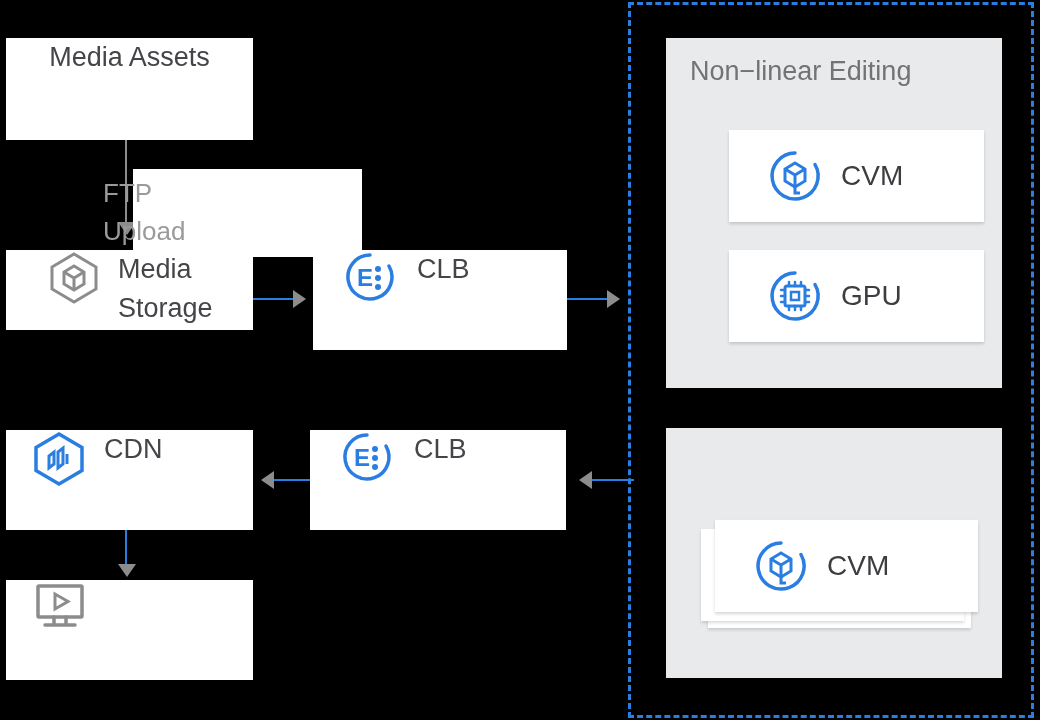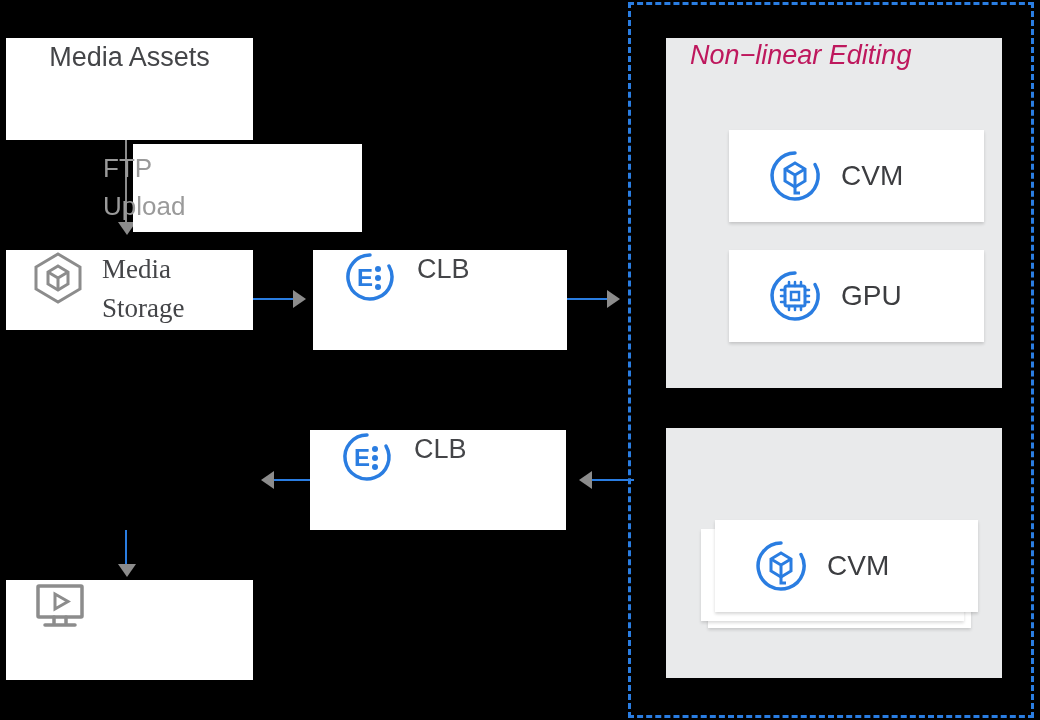--- a/index.html
+++ b/index.html
@@ -105,24 +105,23 @@
 
   
   .panel {
     position: absolute;
     background: #e9eaeb;
     box-sizing: border-box;
   }
   .panel-title {
     position: absolute;
     left: 24px;
-    top: 2px;
-    color: #be185d;
+    top: 18px;
+    color: #737373;
     font-size: 27px;
-    font-style: italic;
   }
 
   
   .svc-card {
     position: absolute;
     background: #ffffff;
     box-sizing: border-box;
     display: flex;
     align-items: center;
     box-shadow: 0 2px 3px rgba(0,0,0,0.16);
@@ -149,26 +148,26 @@
 
   <div class="box box-center" style="left:6px; top:38px; width:247px; height:102px;">
     <span class="box-label">Media Assets</span>
   </div>
 
   <div class="conn" style="left:118px; top:140px; width:20px; height:100px;">
     <div class="conn-line-v gray" style="left:7px; top:0; height:84px;"></div>
     <div class="arrow-head arrow-down" style="left:0px; top:82px;"></div>
   </div>
 
-  <div id="ftp-label" style="left:133px; top:144px; width:229px; height:88px;">
+  <div id="ftp-label" style="left:133px; top:169px; width:229px; height:88px;">
     <span class="ftp-text">FTP
 Upload</span>
   </div>
 
-  <div class="box" style="left:6px; top:250px; width:247px; height:80px; padding-left:24px;font-family:Liberation Serif, serif;">
+  <div class="box" style="left:6px; top:250px; width:247px; height:80px; padding-left:40px;">
     <span class="icon-slot">
       <svg width="56" height="56" viewBox="0 0 56 56">
         <polygon points="28,4 50,17 50,39 28,52 6,39 6,17" fill="none" stroke="#8c8c8c" stroke-width="3"></polygon>
         <polygon points="28,16 38,22 38,34 28,40 18,34 18,22" fill="none" stroke="#8c8c8c" stroke-width="3"></polygon>
         <path d="M18,22 L28,28 L38,22 M28,28 L28,40" fill="none" stroke="#8c8c8c" stroke-width="3"></path>
       </svg>
     </span>
     <span class="box-label" style="margin-left:16px;">Media
 Storage</span>
   </div>
@@ -189,20 +188,31 @@
       </svg>
     </span>
     <span class="box-label" style="margin-left:20px;">CLB</span>
   </div>
 
   <div class="conn" style="left:567px; top:289px; width:64px; height:20px;">
     <div class="conn-line-h" style="left:0; top:9px; width:42px;"></div>
     <div class="arrow-head arrow-right" style="left:40px; top:1px;"></div>
   </div>
 
+  <div class="box" style="left:6px; top:430px; width:247px; height:100px; padding-left:24px;">
+    <span class="icon-slot">
+      <svg width="58" height="58" viewBox="0 0 58 58">
+        <polygon points="29,4 52,17.5 52,40.5 29,54 6,40.5 6,17.5" fill="none" stroke="#2a7de1" stroke-width="3.5"></polygon>
+        <path d="M19,38 L19,26 L24,22 L24,34 Z" fill="none" stroke="#2a7de1" stroke-width="3"></path>
+        <path d="M28,38 L28,22 L33,18 L33,34 Z" fill="none" stroke="#2a7de1" stroke-width="3"></path>
+        <path d="M37,34 L37,24" fill="none" stroke="#2a7de1" stroke-width="3"></path>
+      </svg>
+    </span>
+    <span class="box-label" style="margin-left:16px;">CDN</span>
+  </div>
 
   <div class="conn" style="left:258px; top:470px; width:58px; height:20px;">
     <div class="conn-line-h" style="left:12px; top:9px; width:44px;"></div>
     <div class="arrow-head arrow-left" style="left:3px; top:1px;"></div>
   </div>
 
   <div class="box" style="left:310px; top:430px; width:256px; height:100px; padding-left:30px;">
     <span class="icon-slot">
       <svg width="54" height="54" viewBox="0 0 54 54">
         <path d="M27,5 a22,22 0 1,0 19,11" fill="none" stroke="#2a7de1" stroke-width="3.5" stroke-linecap="round"></path>

